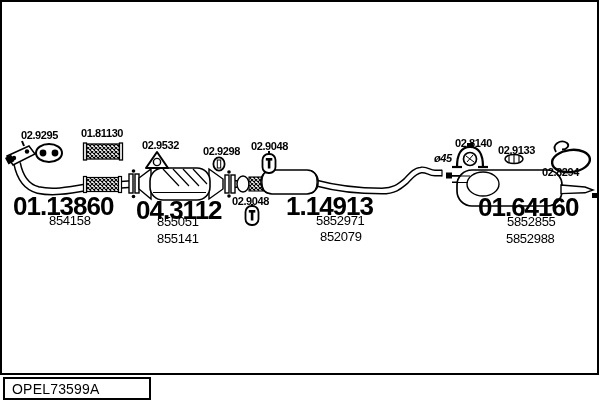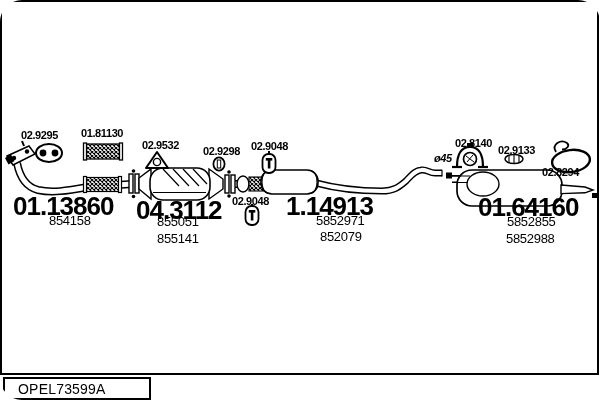--- a/index.html
+++ b/index.html
@@ -1,34 +1,34 @@
 <!DOCTYPE html>
 <html><head>
 <meta charset="utf-8">
 <style>
   html,body{margin:0;padding:0;background:#ffffff;}
   .canvas{
     position:relative;width:600px;height:400px;background:#ffffff;overflow:hidden;
-    font-family:"Liberation Sans", sans-serif;color:#000;border-radius:22px;
+    font-family:"Liberation Sans", sans-serif;color:#000;
   }
   .frame{
     position:absolute;left:0;top:0;width:595px;height:371px;
     border:2px solid #000;
   }
   .art{position:absolute;left:0;top:0;width:600px;height:400px;}
   .lbl{position:absolute;white-space:nowrap;color:#000;}
   .lbl-sm{font-size:11px;font-weight:bold;letter-spacing:-0.4px;}
   .lbl-lg{font-size:26px;font-weight:bold;letter-spacing:-1px;}
   .lbl-md{font-size:13px;font-weight:normal;letter-spacing:-0.3px;}
   .lbl-it{font-style:italic;margin-left:21px;}
   .footer-box{
     position:absolute;left:3px;top:377px;width:144px;height:19px;
     border:2px solid #000;display:flex;align-items:center;
   }
-  .footer-box span{font-size:14px;padding-left:13px;letter-spacing:0.2px;}
+  .footer-box span{font-size:14px;padding-left:7px;letter-spacing:0.2px;}
 </style>
 </head>
 <body>
 
 <div class="canvas">
 
   <div class="frame"></div>
 
   <svg class="art" viewBox="0 0 600 400">
     <defs>

